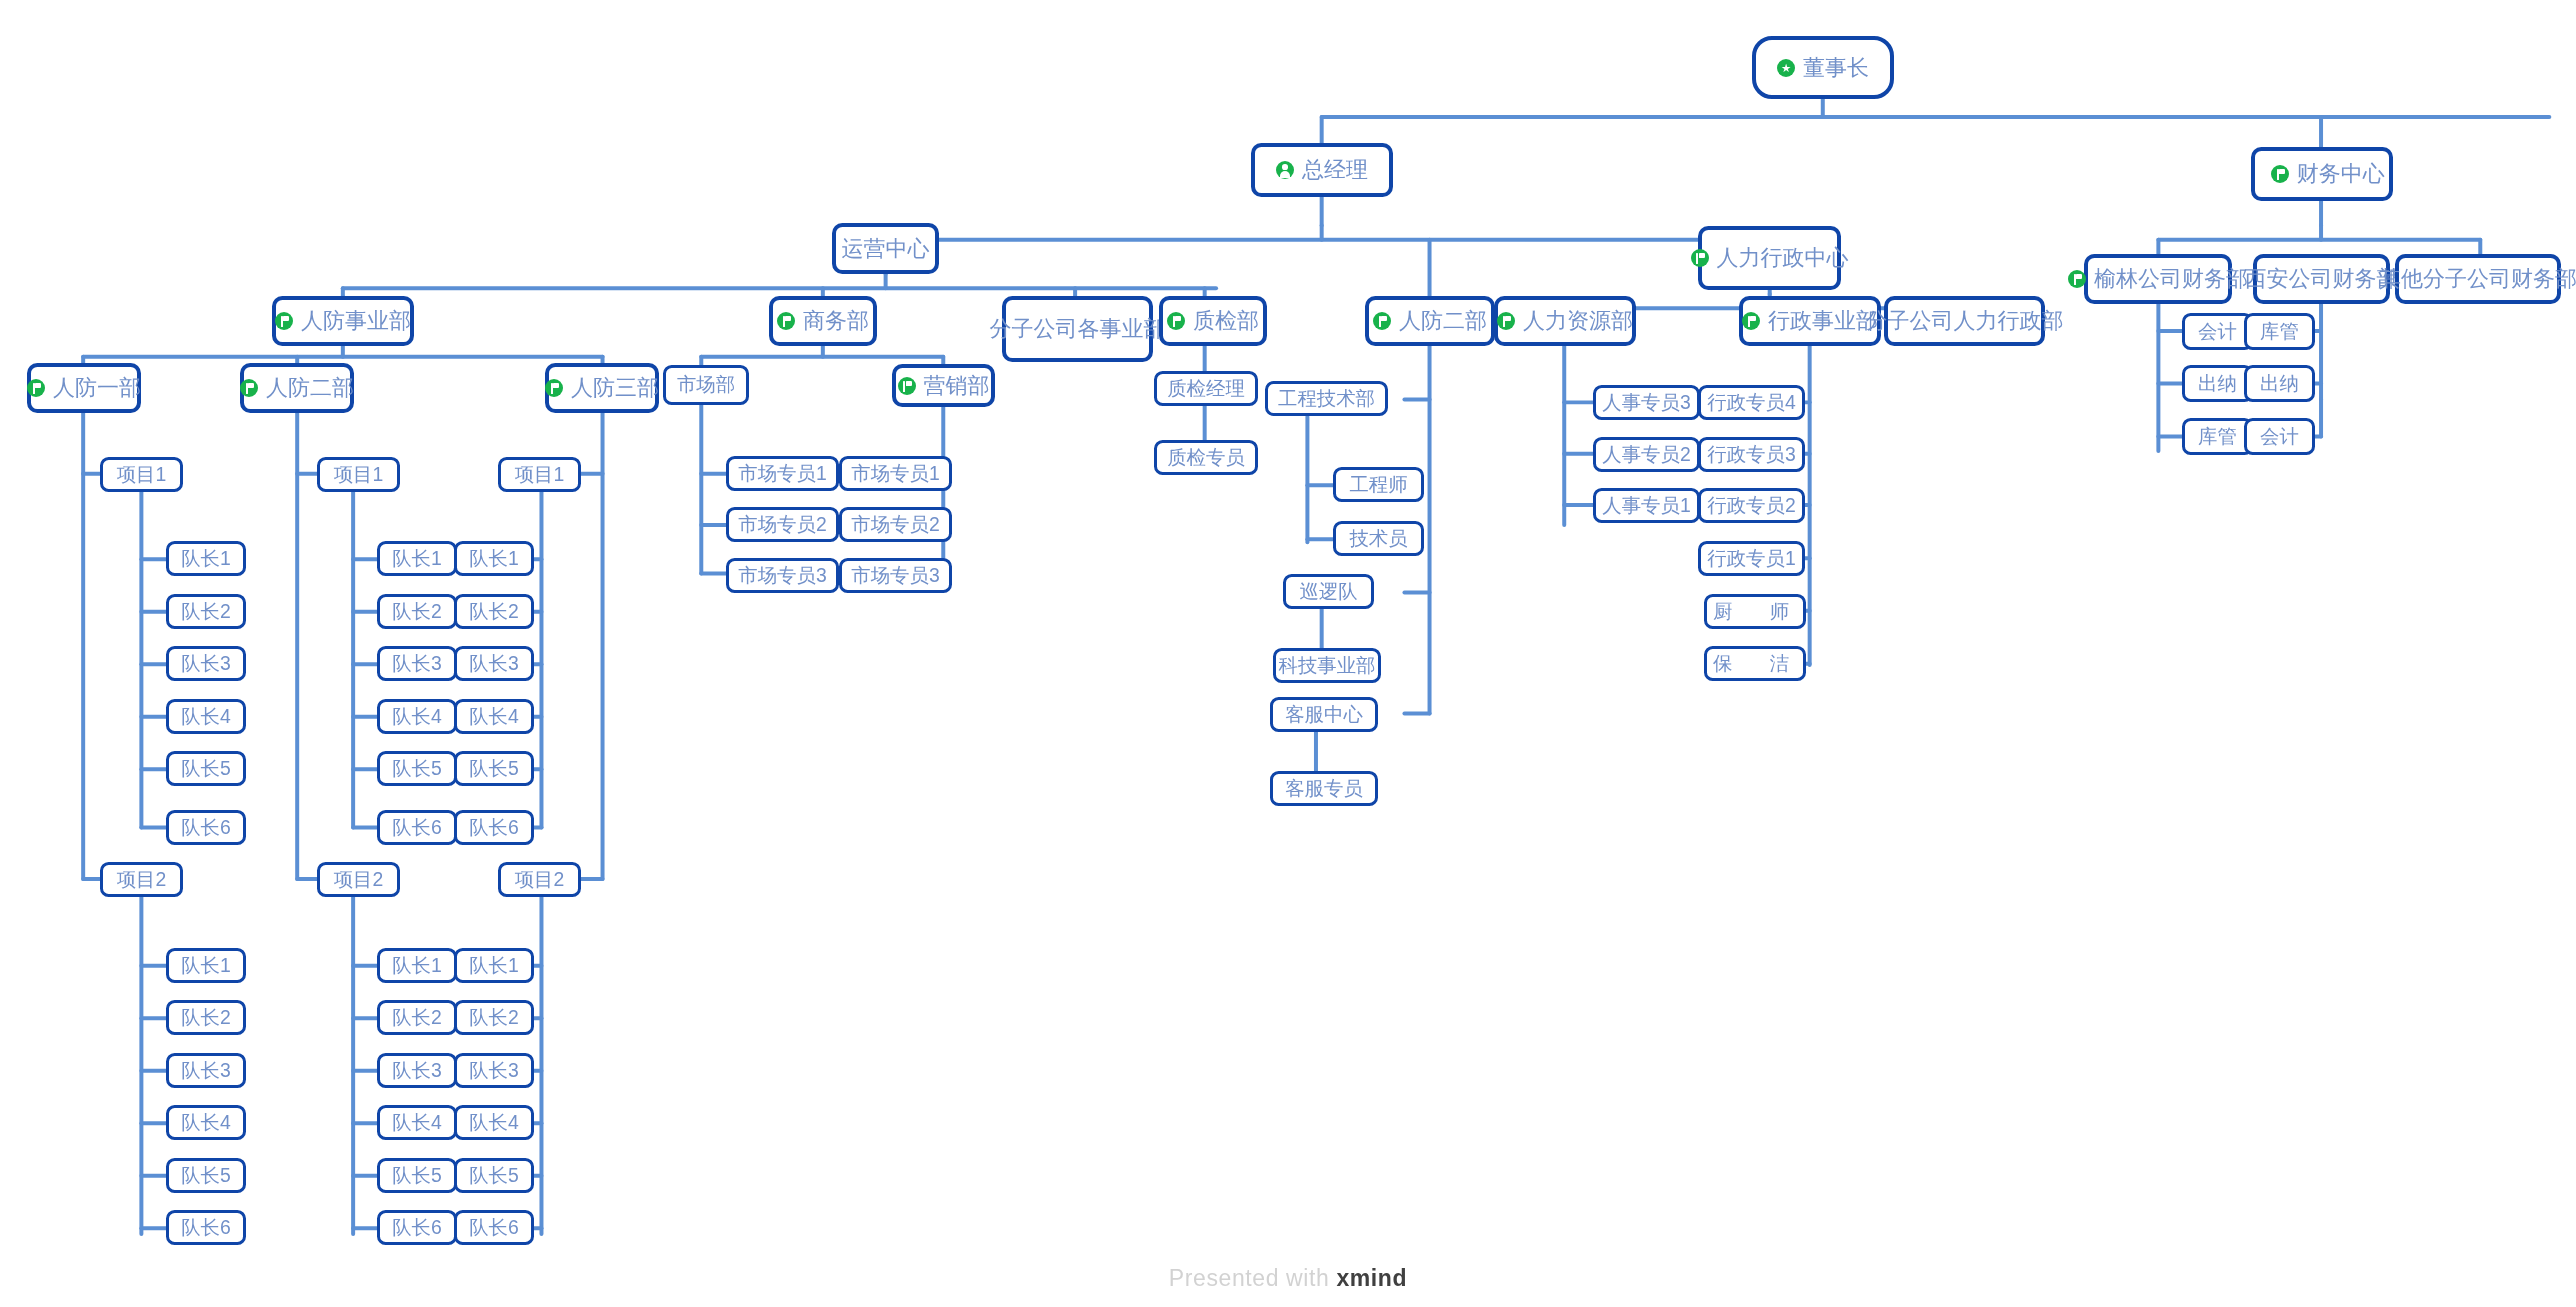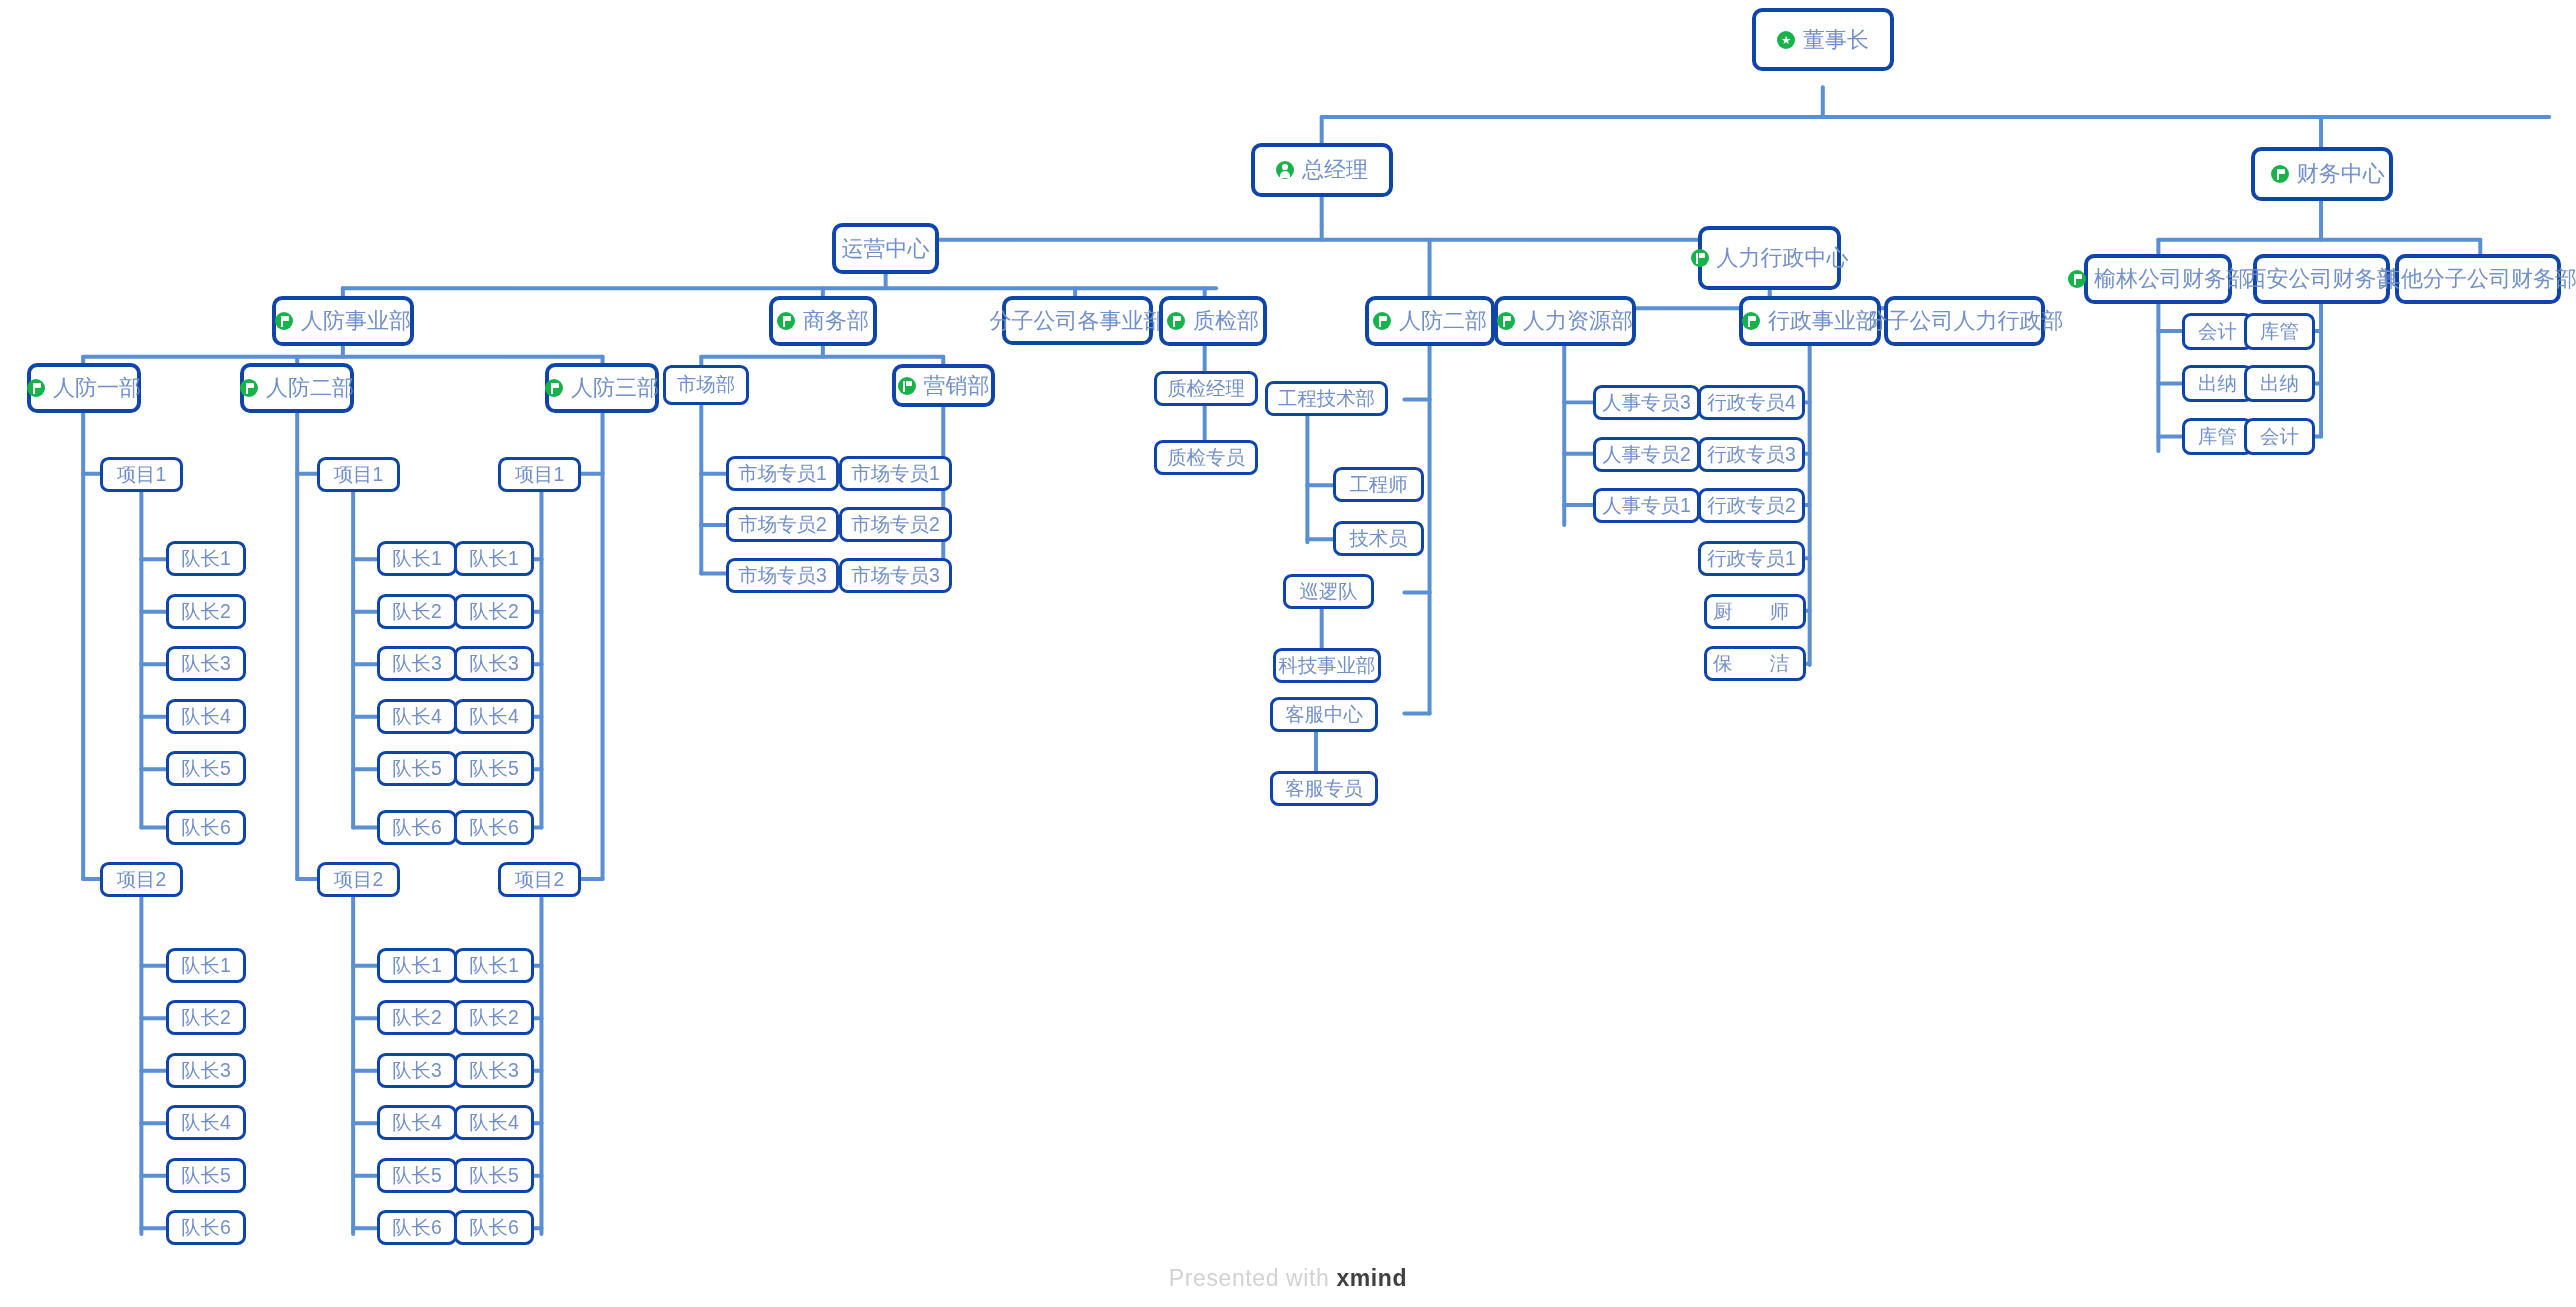--- a/index.html
+++ b/index.html
@@ -233,21 +233,21 @@
     <path d="M3781,765 L3822,765"></path>
 
     <path d="M4066,505 L4066,700"></path>
     <path d="M4066,580 L4025,580"></path>
     <path d="M4066,672 L4025,672"></path>
     <path d="M4066,765 L4025,765"></path>
     <path d="M4066,700 L4066,765"></path>
   </g>
 </svg>
 
-<div class="node" style="left:1752px;top:8px;width:142px;height:63px;">
+<div class="node" style="left:1752px;top:36px;width:142px;height:63px;border-radius:20px;">
   <span class="star"></span>
   <span class="label">董事长</span>
 </div>
 
 <div class="node" style="left:1251px;top:143px;width:142px;height:54px;">
   <span class="person"></span>
   <span class="label">总经理</span>
 </div>
 
 <div class="node" style="left:2251px;top:147px;width:142px;height:54px;padding-left:22px;">
@@ -296,21 +296,21 @@
 </div>
 
 <div class="node" style="left:272px;top:296px;width:142px;height:50px;">
   <span class="flag"></span>
   <span class="label">人防事业部</span>
 </div>
 <div class="node" style="left:769px;top:296px;width:108px;height:50px;">
   <span class="flag"></span>
   <span class="label">商务部</span>
 </div>
-<div class="node" style="left:1002px;top:296px;width:151px;height:49px;">
+<div class="node" style="left:1002px;top:296px;width:151px;height:66px;">
   <span class="label">分子公司各事业部</span>
 </div>
 <div class="node" style="left:1159px;top:296px;width:108px;height:50px;">
   <span class="flag"></span>
   <span class="label">质检部</span>
 </div>
 
 <div class="node small" style="left:1154px;top:371px;width:104px;height:35px;">
   <span class="label">质检经理</span>
 </div>

